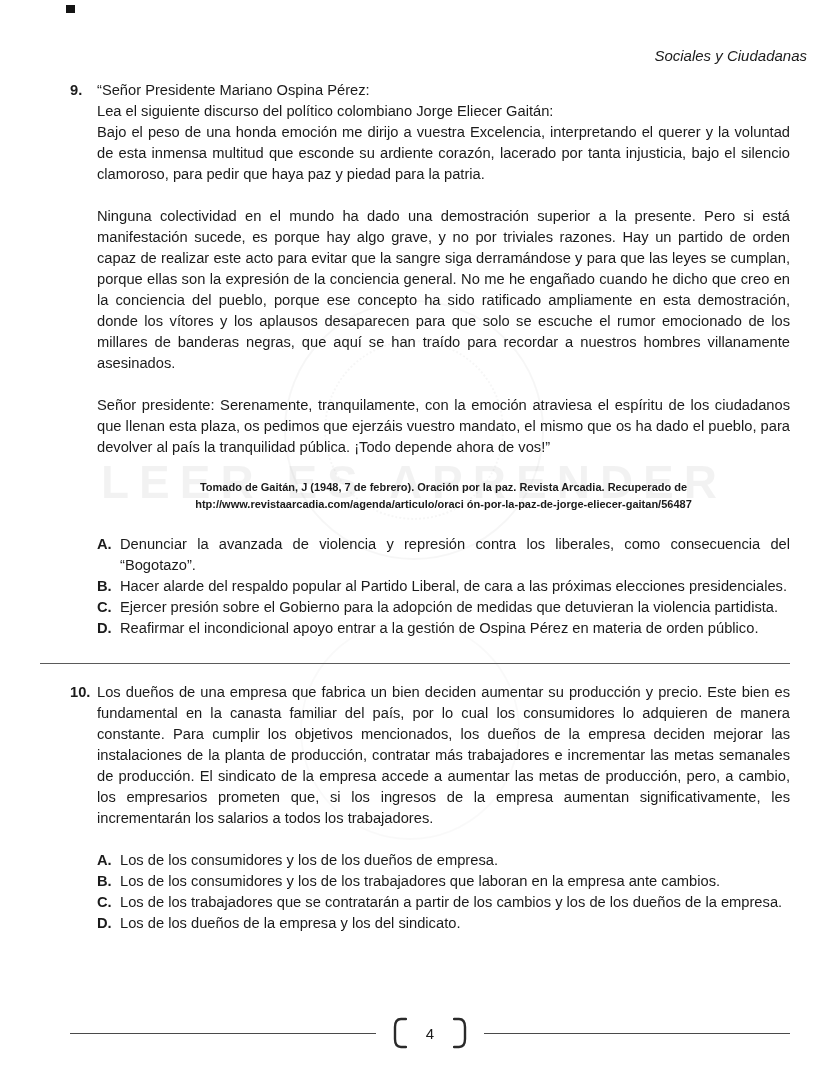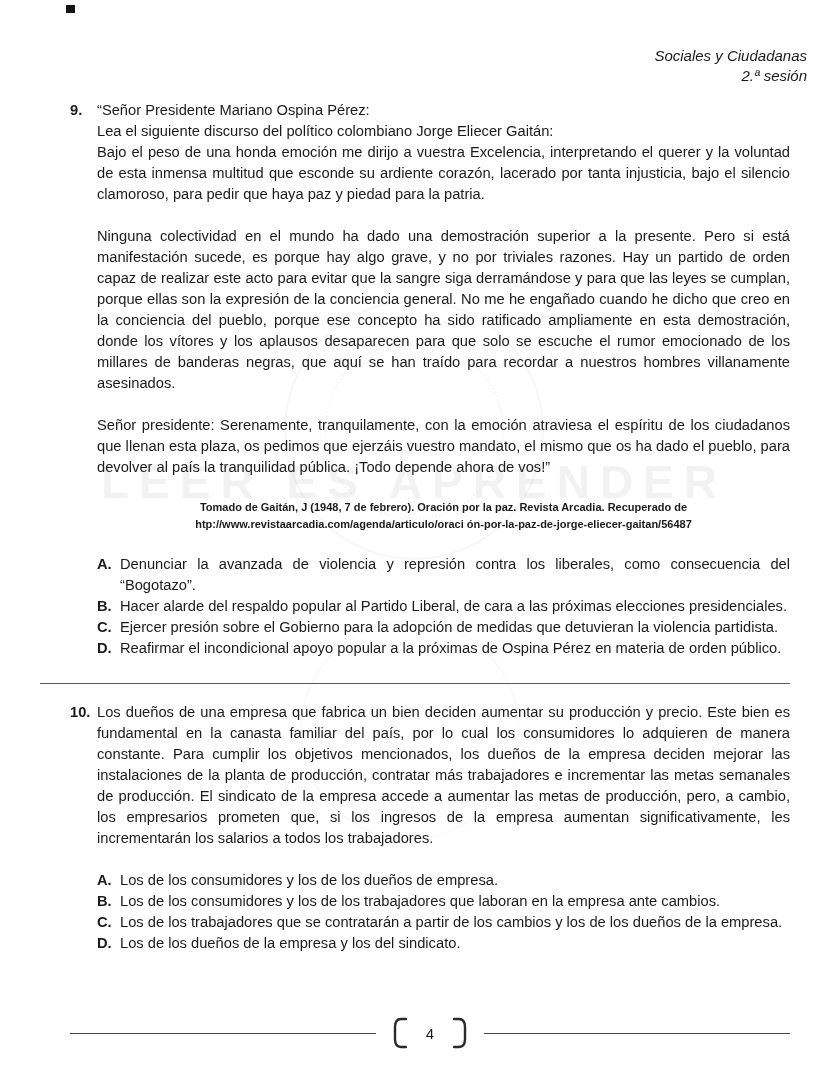--- a/index.html
+++ b/index.html
@@ -98,21 +98,20 @@
 
   <div class="corner-mark"></div>
 
   <div class="wm-circle wm-c1"></div>
   <div class="wm-circle wm-c2"></div>
   <div class="wm-circle wm-c3"></div>
   <div class="watermark-text">LEER ES APRENDER</div>
 
   <div class="doc-header">
     <div>Sociales y Ciudadanas</div>
-    <div>2.ª sesión</div>
   </div>
 
   <div class="content">
 
     <div class="question">
       <div class="q-num">9.</div>
       <div class="q-body">
         <p>“Señor Presidente Mariano Ospina Pérez:</p>
         <p>Lea el siguiente discurso del político colombiano Jorge Eliecer Gaitán:</p>
         <p class="just">Bajo el peso de una honda emoción me dirijo a vuestra Excelencia, interpretando el querer y la voluntad de esta inmensa multitud que esconde su ardiente corazón, lacerado por tanta injusticia, bajo el silencio clamoroso, para pedir que haya paz y piedad para la patria.</p>
@@ -130,21 +129,21 @@
           <div class="option">
             <span class="opt-letter">B.</span>
             <span class="opt-text">Hacer alarde del respaldo popular al Partido Liberal, de cara a las próximas elecciones presidenciales.</span>
           </div>
           <div class="option">
             <span class="opt-letter">C.</span>
             <span class="opt-text">Ejercer presión sobre el Gobierno para la adopción de medidas que detuvieran la violencia partidista.</span>
           </div>
           <div class="option">
             <span class="opt-letter">D.</span>
-            <span class="opt-text">Reafirmar el incondicional apoyo popular a la próximas de Ospina Pérez en materia de orden público.</span>
+            <span class="opt-text">Reafirmar el incondicional apoyo entrar a la gestión de Ospina Pérez en materia de orden público.</span>
           </div>
         </div>
       </div>
     </div>
 
     <hr class="divider">
 
     <div class="question">
       <div class="q-num">10.</div>
       <div class="q-body">

